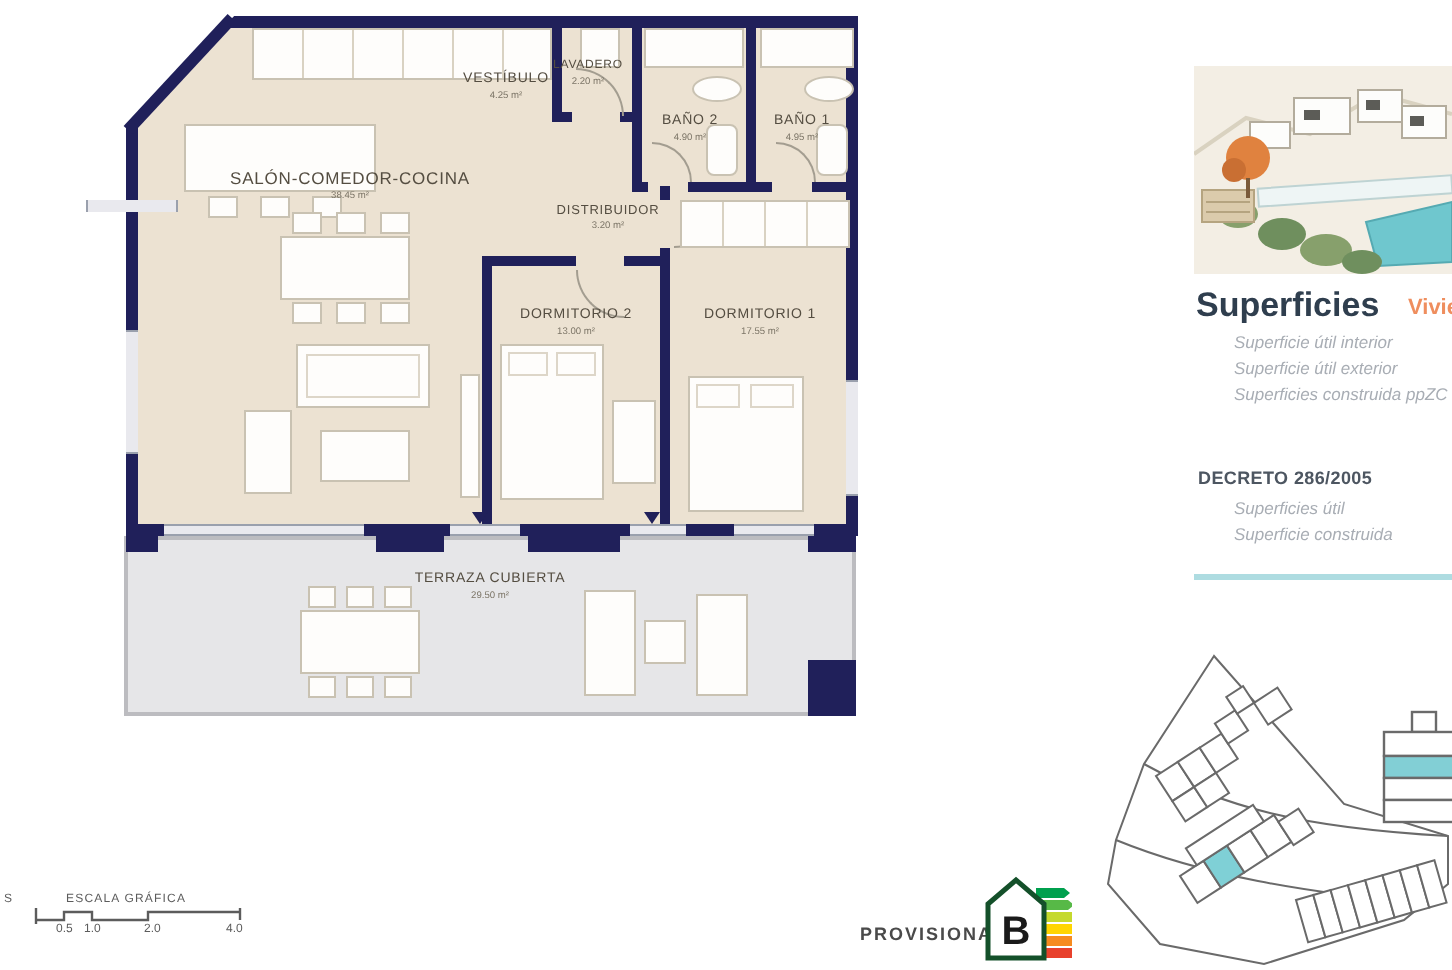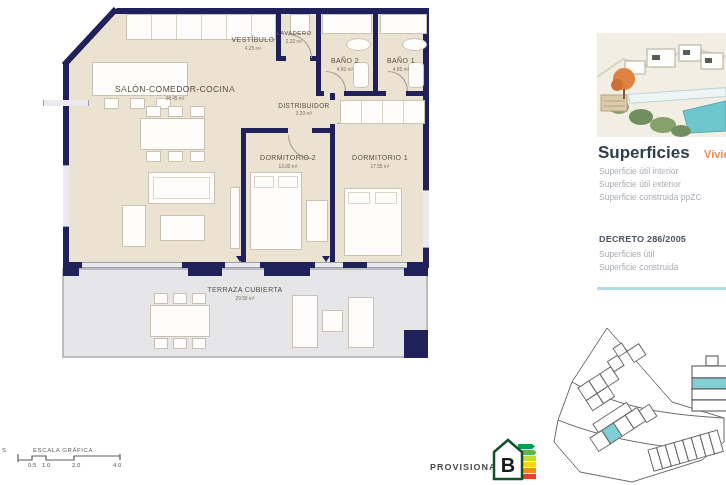--- a/index.html
+++ b/index.html
@@ -22,21 +22,21 @@
   .arc-tl{border-right:1px solid #a39d90;border-bottom:1px solid #a39d90;border-radius:0 0 100% 0;}
   .arc-tr{border-left:1px solid #a39d90;border-bottom:1px solid #a39d90;border-radius:0 0 0 100%;}
   .arc-bl{border-top:1px solid #a39d90;border-right:1px solid #a39d90;border-radius:0 100% 0 0;}
   .tri{position:absolute;width:0;height:0;border-left:4px solid transparent;border-right:4px solid transparent;border-top:6px solid #20205a;}
   .terrace{position:absolute;left:62px;top:268px;width:366px;height:90px;box-sizing:border-box;
            background:#e6e6e8;border:2px solid #bcbcc0;}
   
   .sb-title{position:absolute;left:598px;top:10px;font-size:16px;font-weight:bold;color:#3b4a5e;letter-spacing:.2px;}
   .sb-h2{position:absolute;left:598px;top:143px;font-size:17px;font-weight:bold;color:#2f3e4e;}
   .sb-tag{position:absolute;left:704px;top:148px;font-size:11px;font-weight:bold;color:#ef8e5e;white-space:nowrap;}
-  .sb-row{position:absolute;left:599px;font-size:8.5px;color:#a8adb4;white-space:nowrap;}
+  .sb-row{position:absolute;left:617px;font-size:8.5px;color:#a8adb4;white-space:nowrap;font-style:italic;}
   .sb-dec{position:absolute;left:599px;top:234px;font-size:9px;font-weight:bold;color:#4d5661;letter-spacing:.2px;}
   .teal-line{position:absolute;left:597px;top:287px;width:129px;height:3px;background:#aedce1;}
   
   .scale-label{position:absolute;left:33px;top:447px;font-size:6px;color:#5c5c5c;letter-spacing:.6px;}
   .scale-prefix{position:absolute;left:2px;top:447px;font-size:6px;color:#5c5c5c;}
   .scale-tick-label{position:absolute;top:462px;font-size:6px;color:#5c5c5c;}
   .prov{position:absolute;left:430px;top:462px;font-size:9px;font-weight:bold;color:#4a4a4a;letter-spacing:1px;}
 </style>
 </head>
 <body>
@@ -200,21 +200,21 @@
     <path d="M6,68 h22 M6,73 h22" stroke="#b5a480" stroke-width="1"></path>
     <circle cx="27" cy="46" r="11" fill="#e0823f"></circle>
     <circle cx="20" cy="52" r="6" fill="#c96f33"></circle>
     <line x1="27" y1="56" x2="27" y2="66" stroke="#7a5a3a" stroke-width="2"></line>
   </svg>
 
   <div class="sb-h2">Superficies</div>
   <div class="sb-tag">Vivie</div>
   <div class="sb-row" style="top:166px;">Superficie útil interior</div>
   <div class="sb-row" style="top:179px;">Superficie útil exterior</div>
-  <div class="sb-row" style="top:192px;">Superficie construida ppZC</div>
+  <div class="sb-row" style="top:192px;">Superficies construida ppZC</div>
   <div class="sb-dec">DECRETO 286/2005</div>
   <div class="sb-row" style="top:249px;">Superficies útil</div>
   <div class="sb-row" style="top:262px;">Superficie construida</div>
   <div class="teal-line"></div>
 
   <svg class="abs" style="left:552px;top:322px;" width="174" height="163" viewBox="0 0 174 163">
     <g fill="none" stroke="#6a6a6a" stroke-width="1">
       <path d="M55,6 L20,60 L6,98 L2,120 L28,150 L80,160 L150,138 L172,120 L172,96 L120,80 L85,40 Z"></path>
       <path d="M20,60 C60,82 100,92 172,96"></path>
       <path d="M6,98 C50,116 100,124 160,130"></path>

